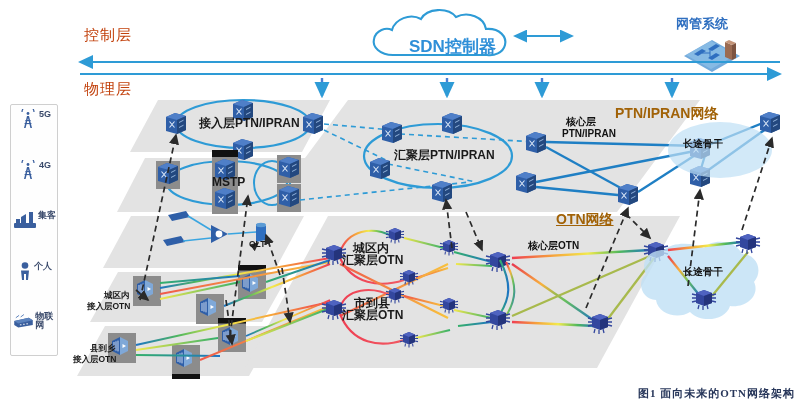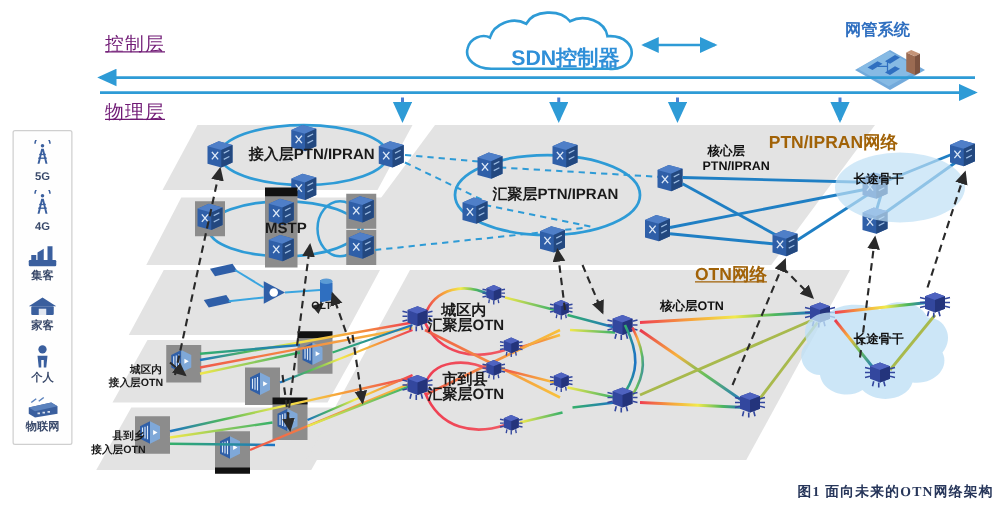--- a/index.html
+++ b/index.html
@@ -4,38 +4,38 @@
 <title>OTN Network Architecture</title>
 <style>
   html,body{margin:0;padding:0;background:#ffffff;}
   body{width:795px;height:419px;overflow:hidden;
        font-family:"Liberation Sans","DejaVu Sans",sans-serif;}
   #stage{position:relative;width:795px;height:419px;background:#fff;}
   svg#canvas{position:absolute;left:0;top:0;width:795px;height:419px;}
   .lbl{position:absolute;white-space:nowrap;pointer-events:none;}
 
   
-  .layer-word{font-size:15px;color:#701a75;letter-spacing:1px;text-decoration:underline;}
+  .layer-word{font-size:15px;color:#c2410c;letter-spacing:1px;}
 
   
   .net-title{font-size:14px;font-weight:bold;color:#a16207;letter-spacing:0px;}
   .sdn-title{font-size:17px;font-weight:bold;color:#2f8fd8;letter-spacing:0px;}
   .nms-title{font-size:13px;font-weight:bold;color:#2f6fc0;padding-left:12px;}
 
   
   .ring-cap{font-size:12px;color:#1a1a1a;font-weight:bold;text-align:center;line-height:11px;}
   .ring-cap-sm{font-size:8.5px;color:#1a1a1a;font-weight:bold;text-align:left;line-height:10px;}
   .core-cap{font-size:10px;color:#111;font-weight:bold;text-align:center;line-height:12px;}
 
   
   #sidebar{position:absolute;left:10px;top:104px;width:48px;height:252px;
            background:#fefefe;border:1px solid #cfcfcf;border-radius:2px;
            display:flex;flex-direction:column;align-items:center;
            justify-content:space-between;padding:4px 0;box-sizing:border-box;}
-  .side-item{display:flex;flex-direction:column;align-items:center;justify-content:center;
+  .side-item{display:flex;flex-direction:row;align-items:flex-start;justify-content:center;
              width:100%;height:40px;}
   .side-item svg{display:block;}
   .side-label{font-size:9px;color:#3a4a6b;margin-top:1px;line-height:9px;font-weight:bold;}
 
   
   #caption{position:absolute;left:0;top:386px;width:795px;text-align:right;
            font-size:11px;color:#27365a;font-family:"Liberation Serif","DejaVu Serif",serif;
            font-weight:bold;letter-spacing:1px;}
 </style>
 </head>
@@ -462,30 +462,20 @@
         <g fill="#3a5f9e">
           <path d="M17,2 L21,2 L21,13 L17,13 Z"></path>
           <path d="M9,7 L14,4 L14,13 L9,13 Z"></path>
           <rect x="2" y="13" width="22" height="5" rx="1"></rect>
           <rect x="4" y="9" width="4" height="4"></rect>
         </g>
       </svg>
       <div class="side-label">集客</div>
     </div>
 
-    <div class="side-item">
-      <svg width="26" height="20" viewBox="0 0 26 20">
-        <g fill="#3a5f9e">
-          <path d="M13,3 L24,10 L2,10 Z"></path>
-          <rect x="4" y="10" width="18" height="7" rx="1"></rect>
-        </g>
-        <rect x="10" y="12" width="6" height="5" fill="#ffffff" opacity="0.85"></rect>
-      </svg>
-      <div class="side-label">家客</div>
-    </div>
 
     <div class="side-item">
       <svg width="18" height="22" viewBox="0 0 18 22">
         <g fill="#3a5f9e">
           <circle cx="9" cy="4.5" r="3.3"></circle>
           <path d="M5,9.5 L13,9.5 L12,19 L10,19 L10,13 L8,13 L8,19 L6,19 Z"></path>
         </g>
       </svg>
       <div class="side-label">个人</div>
     </div>

